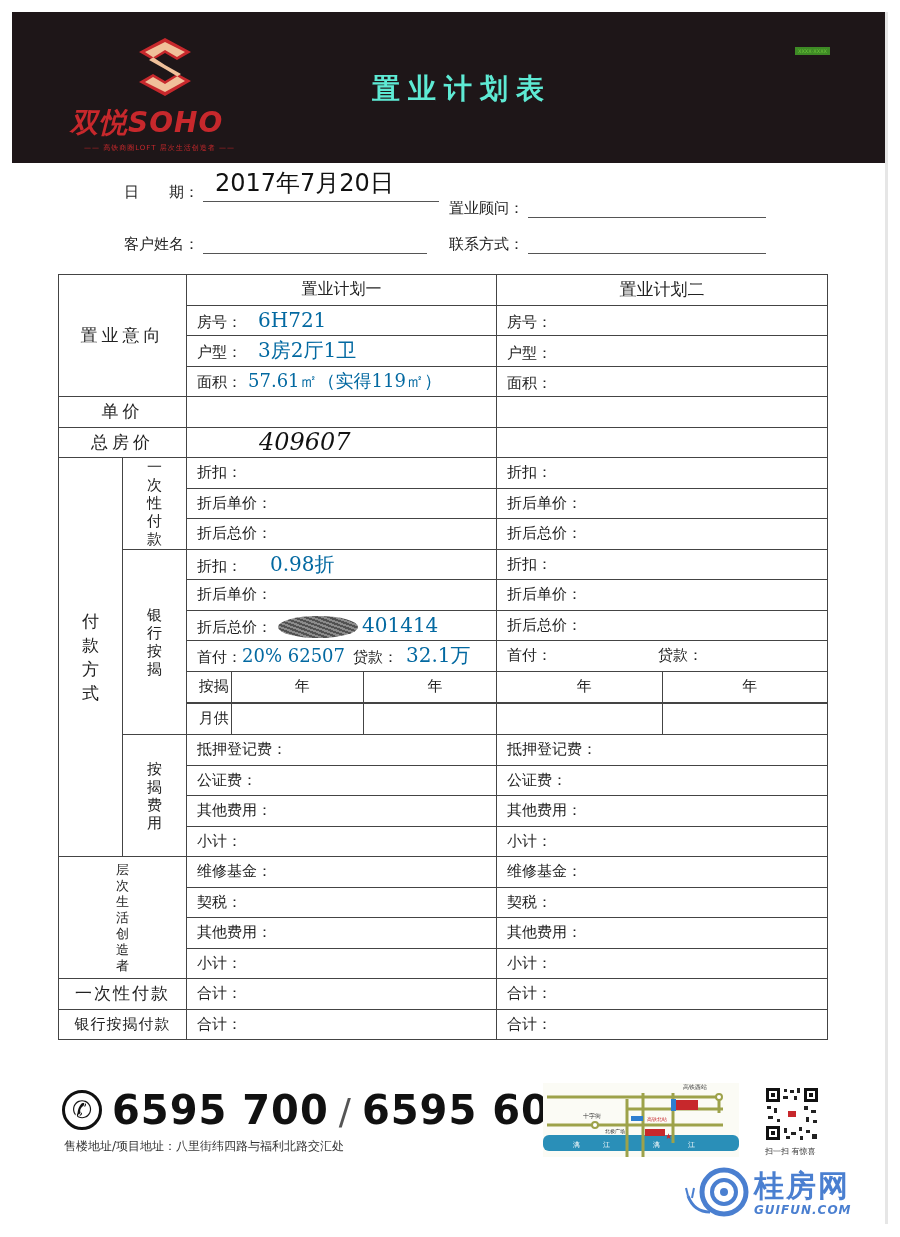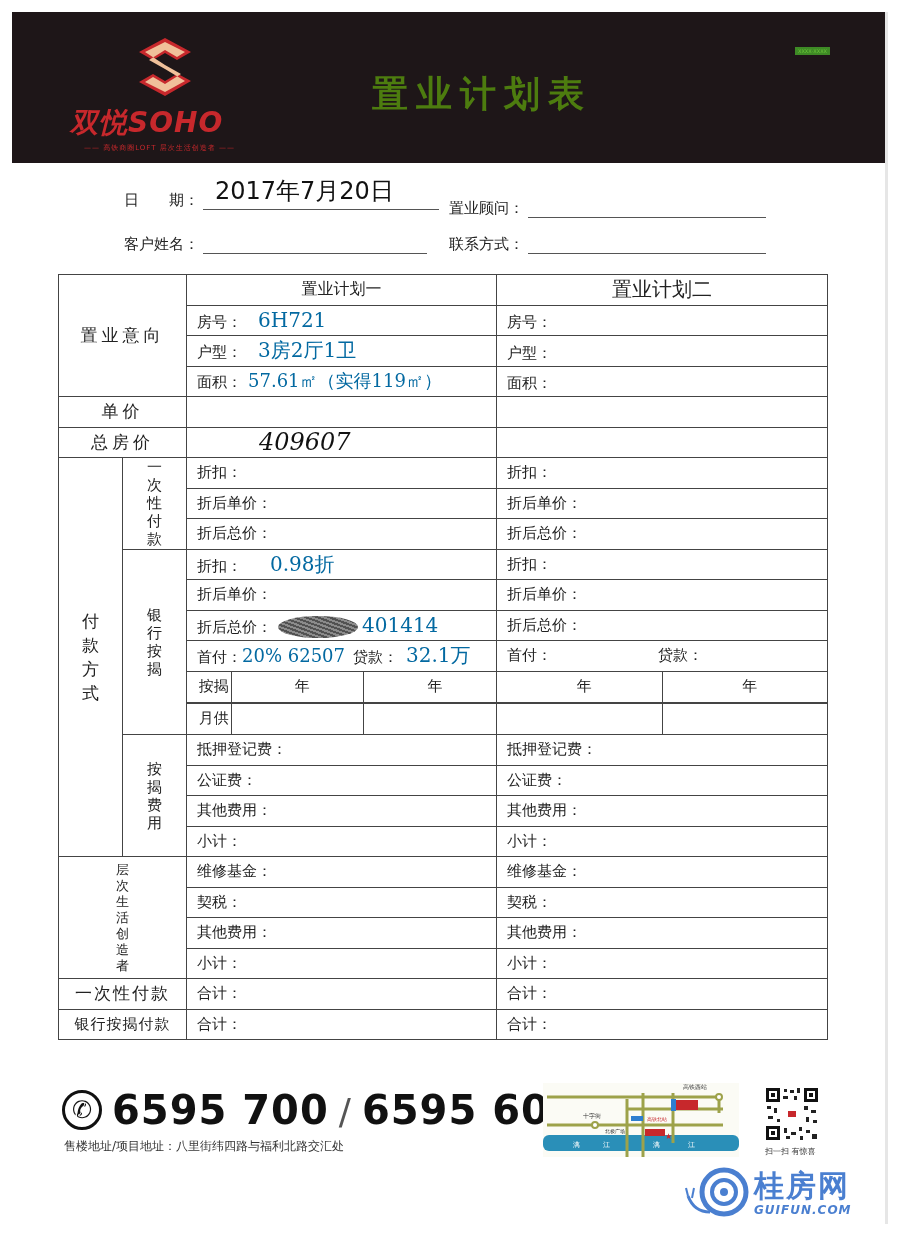--- a/index.html
+++ b/index.html
@@ -8,21 +8,21 @@
 
   .page { position: absolute; left: 12px; top: 12px; width: 875px; height: 1212px; background: #fff; }
   .page-edge { position: absolute; left: 885px; top: 12px; width: 3px; height: 1212px; background: #e6e6e6; }
 
   
   .banner { position: absolute; left: 12px; top: 12px; width: 873px; height: 151px; background: #1e1618; }
   .logo { position: absolute; left: 50px; top: 26px; width: 200px; height: 130px; }
   .logo-mark { position: absolute; left: 75px; top: 0; width: 56px; height: 58px; }
   .logo-text { position: absolute; left: 8px; top: 66px; font-size: 28px; font-weight: bold; color: #c7282c; font-style: italic; letter-spacing: 1px; white-space: nowrap; }
   .logo-sub { position: absolute; left: 0; top: 105px; width: 195px; font-size: 7px; color: #c7282c; text-align: center; white-space: nowrap; letter-spacing: 1px; }
-  .banner-title { position: absolute; left: 360px; top: 58px; font-size: 36px; font-weight: bold; color: #4d7c0f; letter-spacing: 8px; white-space: nowrap; }
+  .banner-title { position: absolute; left: 360px; top: 58px; font-size: 28px; font-weight: bold; color: #5eead4; letter-spacing: 8px; white-space: nowrap; }
   .banner-badge { position: absolute; left: 783px; top: 35px; font-size: 5px; color: #6bc43a; background: #3e8a25; padding: 1px 3px; white-space: nowrap; }
 
   
   .info-row { position: absolute; display: flex; align-items: flex-end; font-size: 15px; color: #222; }
   .info-label { white-space: nowrap; }
   .info-line { border-bottom: 1px solid #555; height: 26px; margin-left: 4px; position: relative; }
   .info-value { position: absolute; left: 12px; bottom: 2px; font-size: 24px; color: #111; white-space: nowrap; }
 
   
   table.plan { position: absolute; left: 58px; top: 274px; width: 769px; border-collapse: collapse; table-layout: fixed; font-size: 15px; color: #222; }
@@ -65,21 +65,21 @@
       <polygon points="28,0 54,14 40,22 28,15 16,22 28,29 54,43 28,58 2,44 16,36 28,43 40,36 28,29 2,14" fill="#c7282c"></polygon>
       <polygon points="28,4 48,14 40,19 28,12 12,22 28,31 48,43 28,54 8,44 16,39 28,46 44,36 28,27 8,14" fill="#f0c09a"></polygon>
     </svg>
     <div class="logo-text">双悦SOHO</div>
     <div class="logo-sub">—— 高铁商圈LOFT  层次生活创造者 ——</div>
   </div>
   <div class="banner-title">置业计划表</div>
   <div class="banner-badge">XXXX·XXXX</div>
 </div>
 
-<div class="info-row" style="left:124px; top:184px;align-items:flex-end;">
+<div class="info-row" style="left:124px; top:176px;align-items:flex-end;">
   <span class="info-label">日　　期：</span>
   <span class="info-line" style="width:236px;">
     <span class="info-value">2017年7月20日</span>
   </span>
 </div>
 <div class="info-row" style="left:449px; top:192px;">
   <span class="info-label">置业顾问：</span>
   <span class="info-line" style="width:238px;">
     <span class="info-value"></span>
   </span>
@@ -102,21 +102,21 @@
     <col style="width:64px">
       <col style="width:64px">
       <col style="width:310px">
       <col style="width:331px">
   </colgroup>
 
   <tbody>
       <tr>
     <td colspan="2" rowspan="4" class="center"><span class="big-label">置业意向</span></td>
     <td class="center" style="font-size:16px;">置业计划一</td>
-    <td class="center" style="font-size:20px;">置业计划二</td>
+    <td class="center" style="font-size:17px;">置业计划二</td>
   </tr>
   <tr>
     <td><span>房号：</span><span class="hand">6H721</span></td>
     <td><span>房号：</span><span class="hand"></span></td>
   </tr>
   <tr>
     <td><span>户型：</span><span class="hand">3房2厅1卫</span></td>
     <td><span>户型：</span><span class="hand"></span></td>
   </tr>
   <tr>

